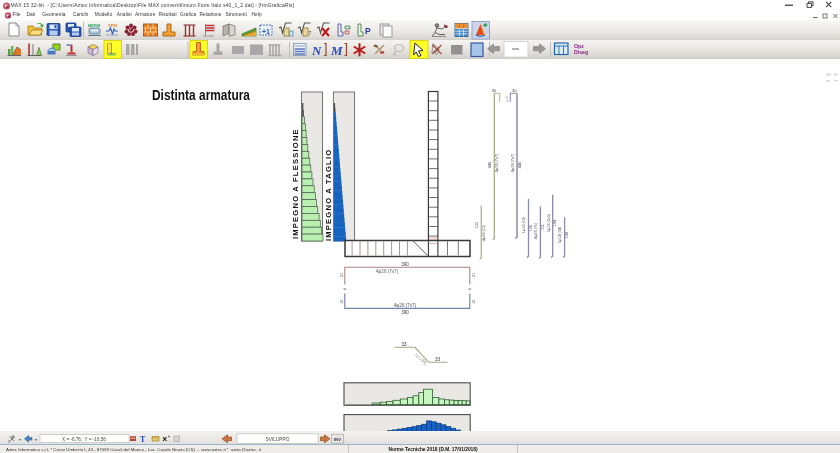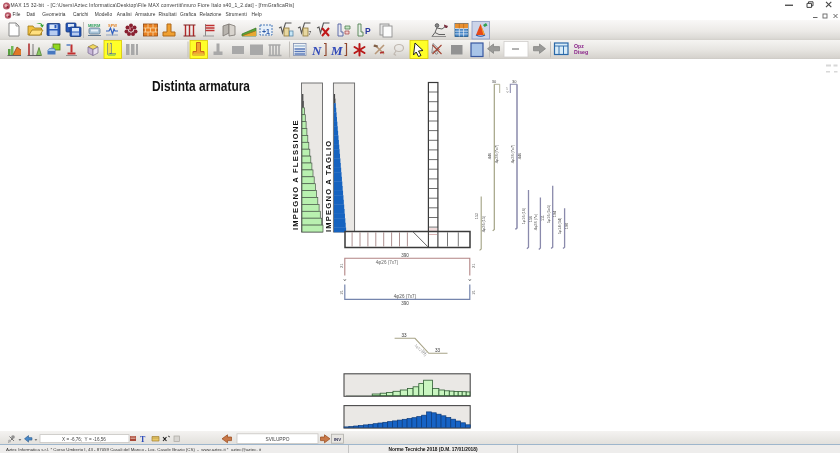--- a/index.html
+++ b/index.html
@@ -1,21 +1,21 @@
 <!DOCTYPE html>
 <html><head><meta charset="utf-8"><style>
 html,body{margin:0;padding:0;background:#fff}
 body{width:840px;height:453px;overflow:hidden;font-family:"Liberation Sans",sans-serif}
 .abs{position:absolute}
 #app{position:absolute;left:0;top:0;width:840px;height:453px;background:#fff}
 #titletext{left:10.5px;top:1.5px;font-size:5px;color:#3a3a3a;letter-spacing:0.15px;white-space:nowrap}
 .mi{position:absolute;top:11.5px;font-size:4.8px;color:#333;white-space:nowrap;letter-spacing:0.1px}
 #tb1{left:0;top:20px;width:840px;height:20px;background:linear-gradient(#f9f8f7,#eceae7 55%,#dcdad6 90%,#d2cfca)}
 #tb2{left:0;top:40px;width:840px;height:19px;background:linear-gradient(#f5f4f2,#e6e4e0 55%,#d5d2cd 95%,#c9c6c1)}
-#draw{left:0;top:63px;width:840px;height:372px;background:#fff}
+#draw{left:0;top:72px;width:840px;height:372px;background:#fff}
 #btb{left:0;top:431px;width:840px;height:13px;background:linear-gradient(#f4f3f1,#e2e0dc)}
 #statusbar{left:0;top:444px;width:840px;height:9px;background:#eeedec;border-top:1px solid #9eb6cc}
 </style></head>
 <body>
 <div id="app">
 
   <svg class="abs" style="left:2px;top:1.5px" width="9" height="9" viewBox="0 0 9 9">
       <circle cx="4.5" cy="4" r="3.5" fill="#b85868"></circle>
       <circle cx="4" cy="3.6" r="1.5" fill="#eab8bc"></circle>
       <circle cx="5.6" cy="5.2" r="1.1" fill="#8a2838"></circle>

